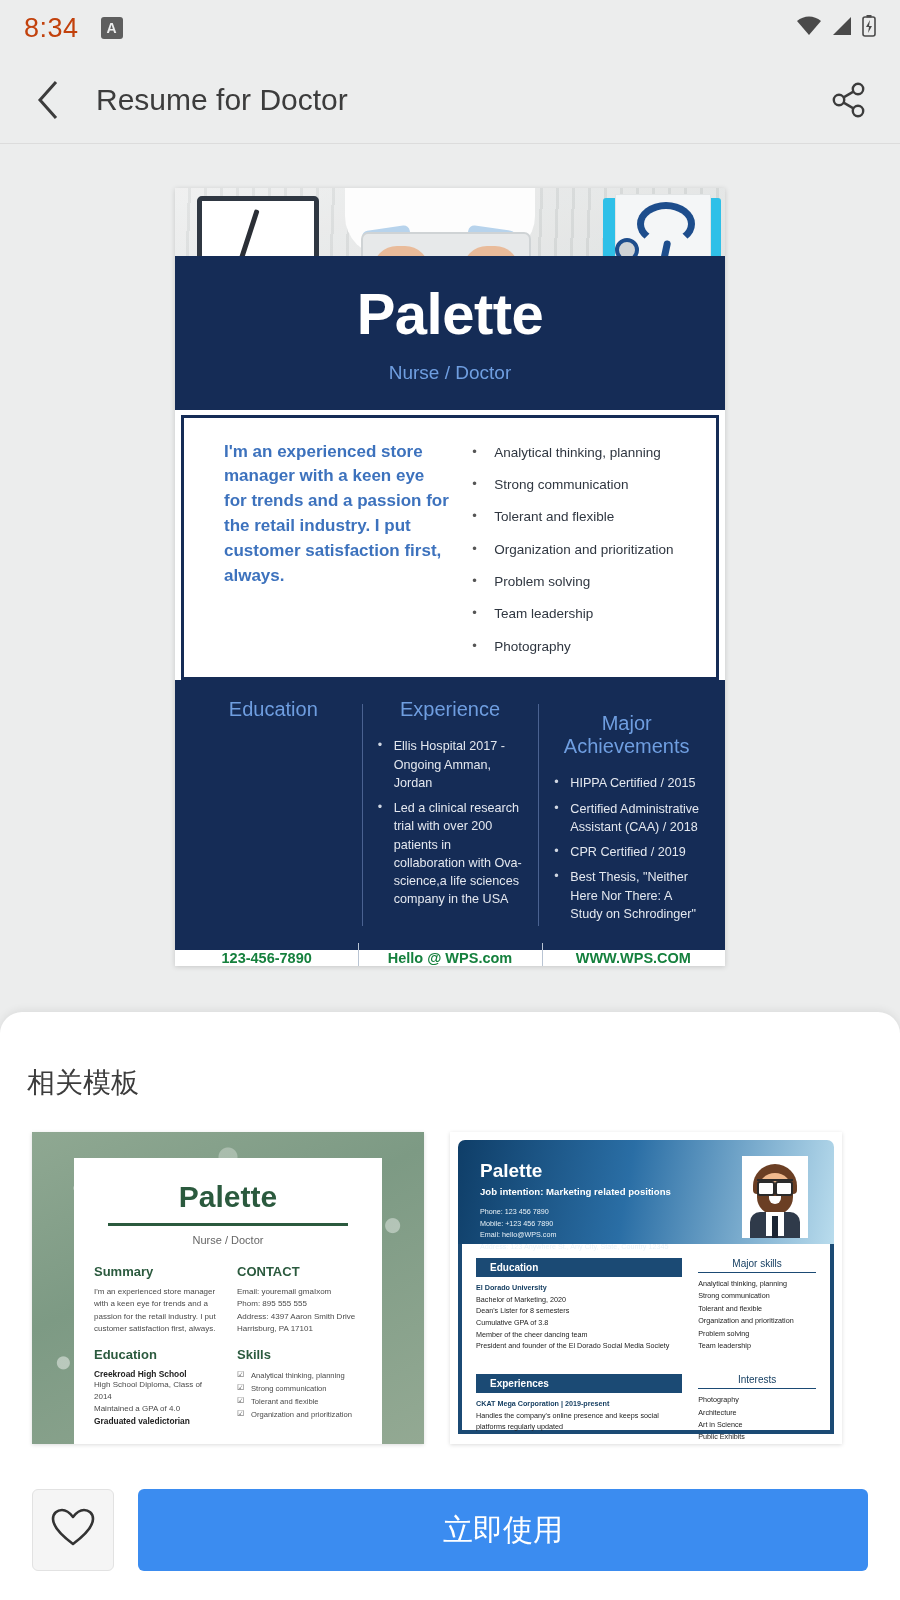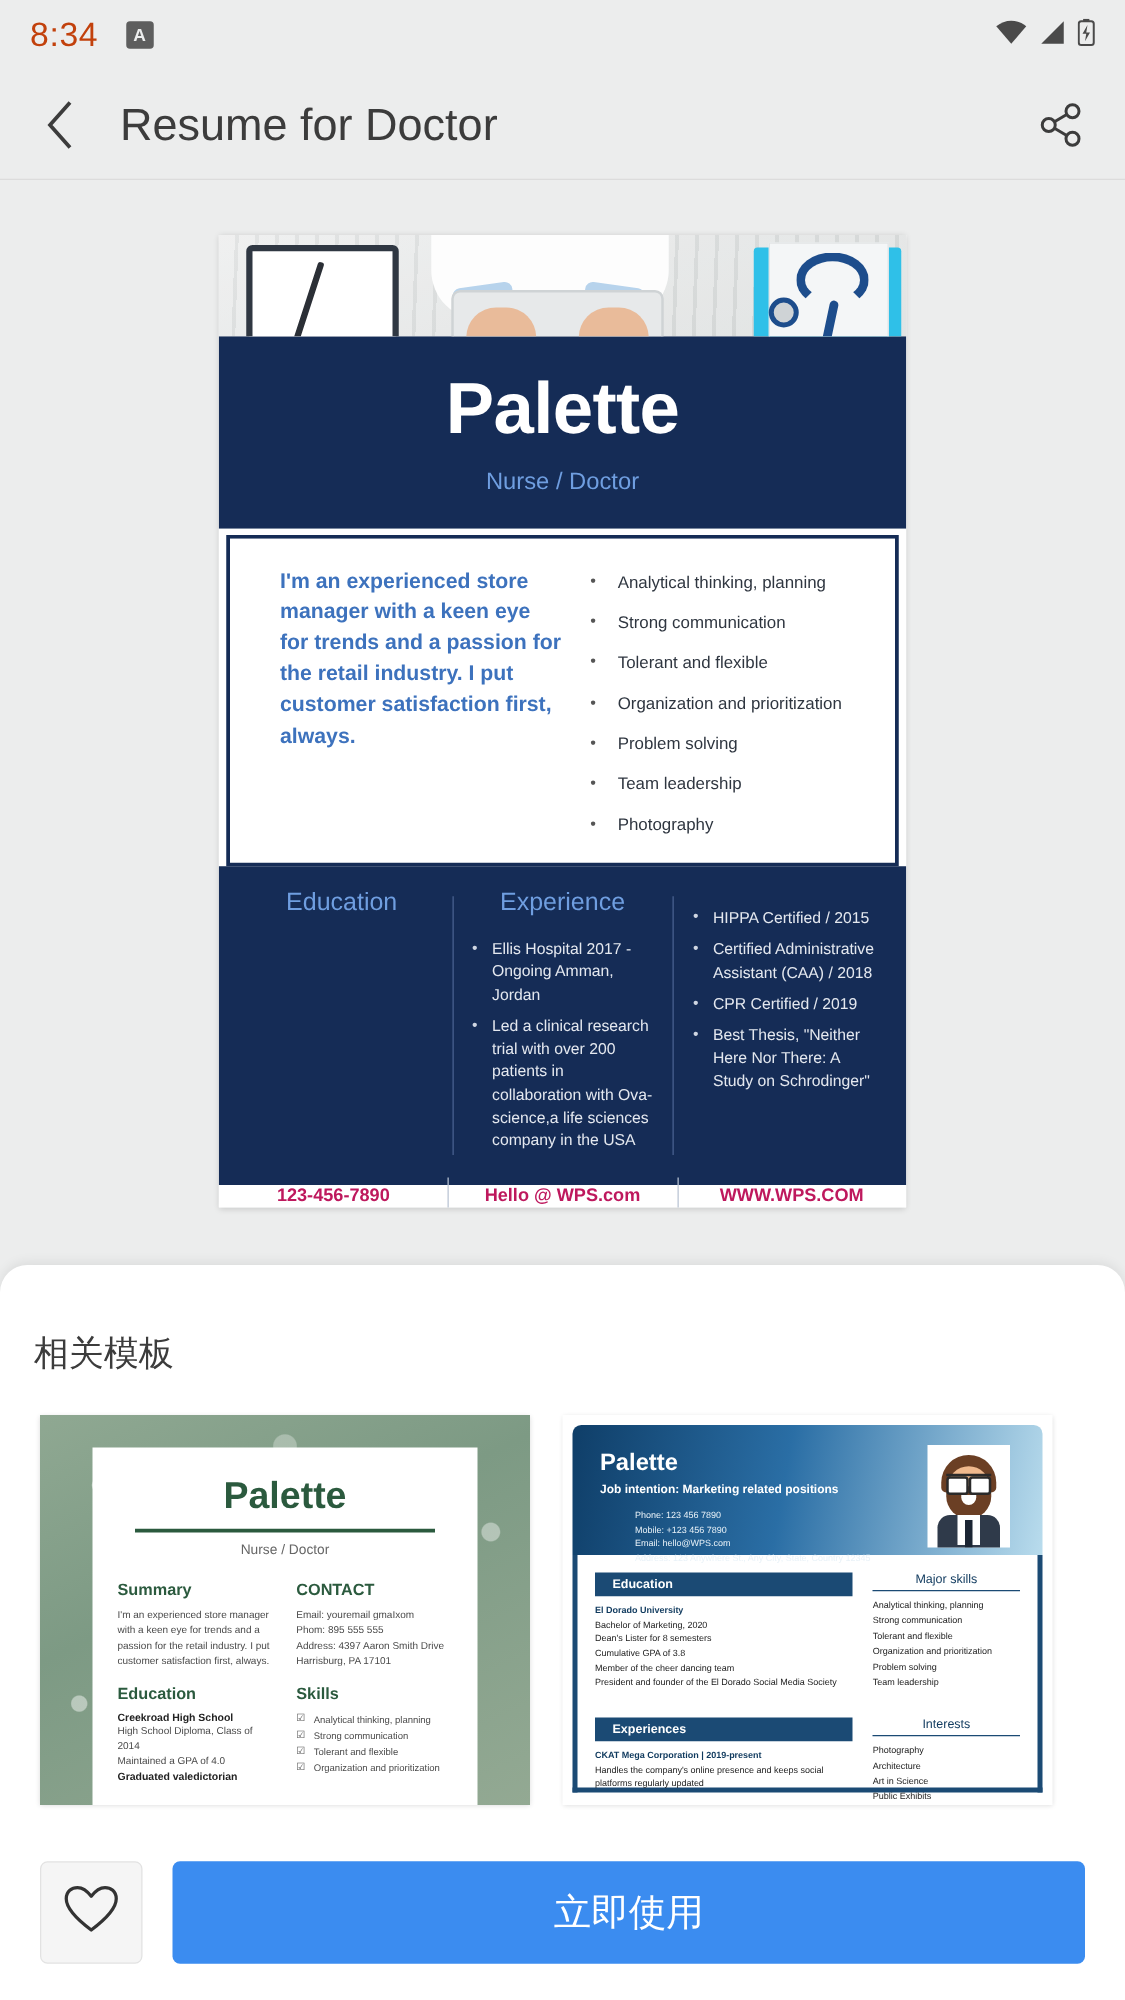--- a/index.html
+++ b/index.html
@@ -23,21 +23,21 @@
     display:flex; align-items:center; justify-content:center;
   }
   .status-right { margin-left:auto; display:flex; align-items:center; gap:9px; }
 
   
   .appbar {
     height:88px; display:flex; align-items:center; padding:0 26px;
     background:#eceded; border-bottom:1px solid #dcdcdc;
   }
   .back-btn { width:44px; height:44px; display:flex; align-items:center; justify-content:center; }
-  .appbar-title { font-size:36px; color:#3c3c3c; margin-left:26px; }
+  .appbar-title { font-size:30px; color:#3c3c3c; margin-left:26px; }
   .share-btn { margin-left:auto; width:50px; height:50px; display:flex; align-items:center; justify-content:center; }
 
   
   .preview-area {
     height:852px; background:#eceded;
     display:flex; justify-content:center; padding-top:44px;
   }
   .resume {
     width:550px; height:778px; background:#fff;
     box-shadow:0 1px 5px rgba(0,0,0,.16); overflow:hidden;
@@ -94,21 +94,21 @@
   .col + .col:before { content:""; position:absolute; left:0; top:6px; bottom:4px; width:1px; background:#4a6291; }
   .col h3 { color:#6f9ee0; font-size:20px; font-weight:normal; text-align:center; margin-bottom:16px; }
   .col ul { list-style:none; }
   .col li { color:#e4e8ef; font-size:12.6px; line-height:1.45; margin-bottom:7px;
     position:relative; padding-left:18px; }
   .col li:before { content:"•"; position:absolute; left:2px; top:-1px; color:#cfd6e2; }
   .col.achv { padding-top:14px; }
 
   
   .contactbar { background:#fff; display:flex; align-items:center; height:50px; }
-  .contactbar div { flex:1; text-align:center; color:#be185d; font-size:14.5px; font-weight:bold; position:relative; }
+  .contactbar div { flex:1; text-align:center; color:#15803d; font-size:14.5px; font-weight:bold; position:relative; }
   .contactbar div + div:before { content:""; position:absolute; left:0; top:-7px; height:32px; width:1px; background:#b9c4d3; }
 
   
   .sheet {
     position:absolute; left:0; right:0; top:1012px; bottom:0;
     background:#fff; border-radius:22px 22px 0 0;
     box-shadow:0 -2px 9px rgba(0,0,0,.07);
   }
   .sheet-title { font-size:28px; color:#3c3c3c; padding:52px 0 0 27px; }
 
@@ -140,21 +140,21 @@
   .t1-sk li:before { content:"\2611"; position:absolute; left:0; top:-1px; color:#555; font-size:8px; }
   .t1-gap { height:11px; }
 
   
   .t2 { background:#fff; padding:8px; }
   .t2-head { height:104px; border-radius:7px 7px 0 0;
     background:linear-gradient(100deg,#0f3e68 0%,#2a6ea5 45%,#b9dced 100%);
     padding:20px 0 0 22px; position:relative; }
   .t2-name { color:#fff; font-size:19px; font-weight:bold; }
   .t2-job { color:#fff; font-size:9.6px; font-weight:bold; margin-top:4px; }
-  .t2-contact { color:#e9f2f8; font-size:7.2px; line-height:1.62; margin-top:9px;margin-left:28px; }
+  .t2-contact { color:#e9f2f8; font-size:7.2px; line-height:1.62; margin-top:9px; }
   .t2-photo { position:absolute; right:26px; top:16px; width:66px; height:82px; background:#fff;
     overflow:hidden; }
   .av-hair { position:absolute; left:11px; top:8px; width:44px; height:30px; background:#6b3f24; border-radius:22px 22px 4px 4px; }
   .av-face { position:absolute; left:16px; top:17px; width:34px; height:36px; background:#f0b98d; border-radius:17px 17px 15px 15px; }
   .av-beard { position:absolute; left:15px; top:33px; width:36px; height:26px; background:#6b3f24; border-radius:6px 6px 18px 18px; }
   .av-mouth { position:absolute; left:27px; top:40px; width:12px; height:8px; background:#fff; border-radius:0 0 6px 6px; }
   .av-gl { position:absolute; left:15px; top:23px; width:36px; height:11px;
     border-top:2px solid #2a2a2a; }
   .av-gl:before, .av-gl:after { content:""; position:absolute; top:0; width:14px; height:11px;
     border:2px solid #2a2a2a; border-radius:3px; background:#fff; }
@@ -275,20 +275,21 @@
         <h3>Education</h3>
       </div>
       <div class="col">
         <h3>Experience</h3>
         <ul>
           <li>Ellis Hospital 2017 - Ongoing Amman, Jordan</li>
           <li>Led a clinical research trial with over 200 patients in collaboration with Ova-science,a life sciences company in the USA</li>
         </ul>
       </div>
       <div class="col achv">
+        <h3>Major Achievements</h3>
         <ul>
           <li>HIPPA Certified / 2015</li>
           <li>Certified Administrative Assistant (CAA) / 2018</li>
           <li>CPR Certified / 2019</li>
           <li>Best Thesis, "Neither Here Nor There: A Study on Schrodinger"</li>
         </ul>
       </div>
     </div>
 
     <div class="contactbar">

